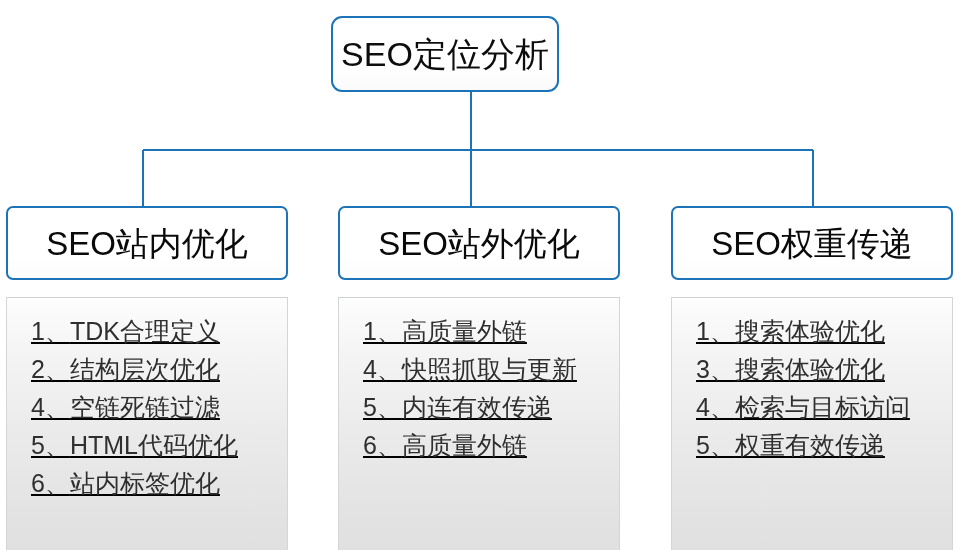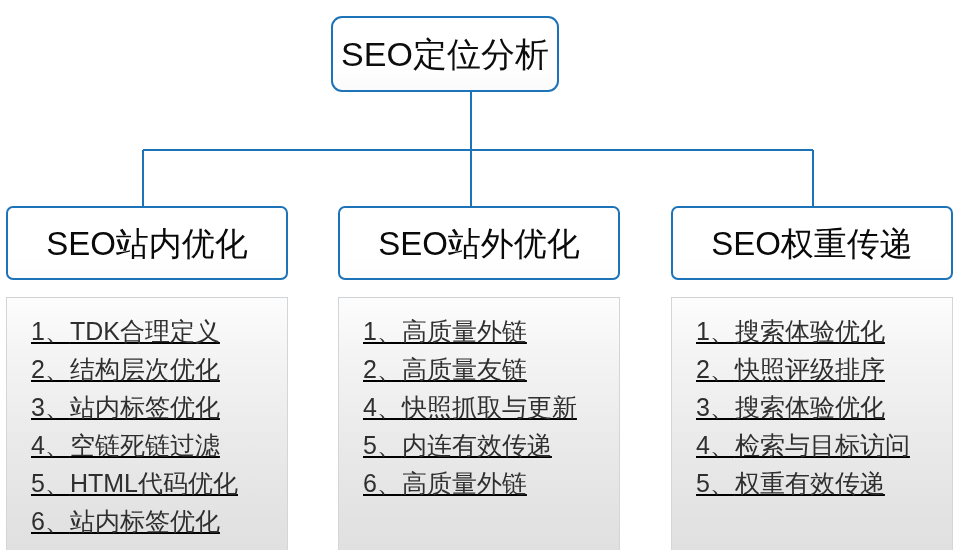--- a/index.html
+++ b/index.html
@@ -145,51 +145,48 @@
   </div>
 
   <div class="column col-1">
     <div class="col-header">
       <span class="col-header-text">SEO站内优化</span>
     </div>
     <div class="col-body">
       <ul class="item-list">
         <li class="item"><span class="item-num">1、</span><span class="item-label">TDK合理定义</span></li>
         <li class="item"><span class="item-num">2、</span><span class="item-label">结构层次优化</span></li>
-        <li class="item"><span class="item-num">3、</span><span class="item-label">站内标签优化</span></li>
         <li class="item"><span class="item-num">4、</span><span class="item-label">空链死链过滤</span></li>
         <li class="item"><span class="item-num">5、</span><span class="item-label">HTML代码优化</span></li>
         <li class="item"><span class="item-num">6、</span><span class="item-label">站内标签优化</span></li>
       </ul>
     </div>
   </div>
 
   <div class="column col-2">
     <div class="col-header">
       <span class="col-header-text">SEO站外优化</span>
     </div>
     <div class="col-body">
       <ul class="item-list">
         <li class="item"><span class="item-num">1、</span><span class="item-label">高质量外链</span></li>
-        <li class="item"><span class="item-num">2、</span><span class="item-label">高质量友链</span></li>
         <li class="item"><span class="item-num">4、</span><span class="item-label">快照抓取与更新</span></li>
         <li class="item"><span class="item-num">5、</span><span class="item-label">内连有效传递</span></li>
         <li class="item"><span class="item-num">6、</span><span class="item-label">高质量外链</span></li>
       </ul>
     </div>
   </div>
 
   <div class="column col-3">
     <div class="col-header">
       <span class="col-header-text">SEO权重传递</span>
     </div>
     <div class="col-body">
       <ul class="item-list">
         <li class="item"><span class="item-num">1、</span><span class="item-label">搜索体验优化</span></li>
-        <li class="item"><span class="item-num">2、</span><span class="item-label">快照评级排序</span></li>
         <li class="item"><span class="item-num">3、</span><span class="item-label">搜索体验优化</span></li>
         <li class="item"><span class="item-num">4、</span><span class="item-label">检索与目标访问</span></li>
         <li class="item"><span class="item-num">5、</span><span class="item-label">权重有效传递</span></li>
       </ul>
     </div>
   </div>
 
 </div>
 
 </body></html>

